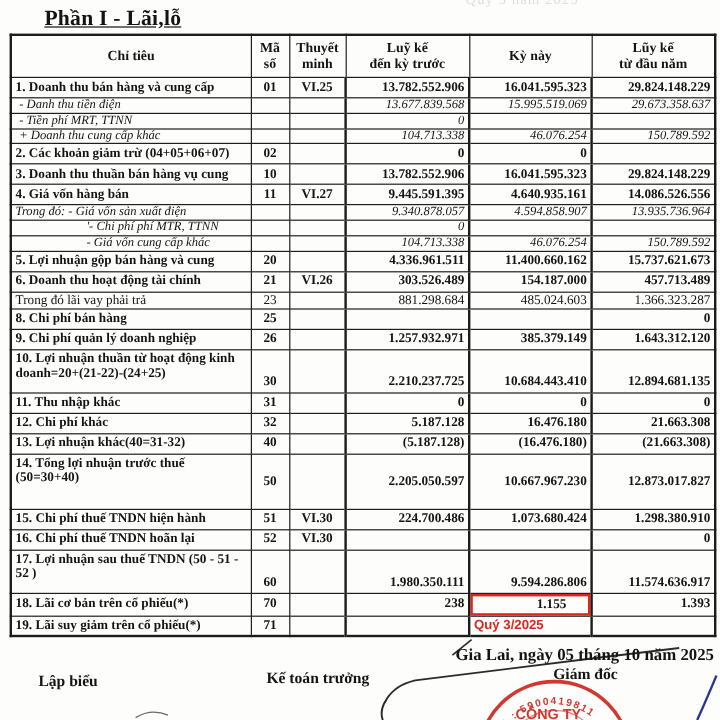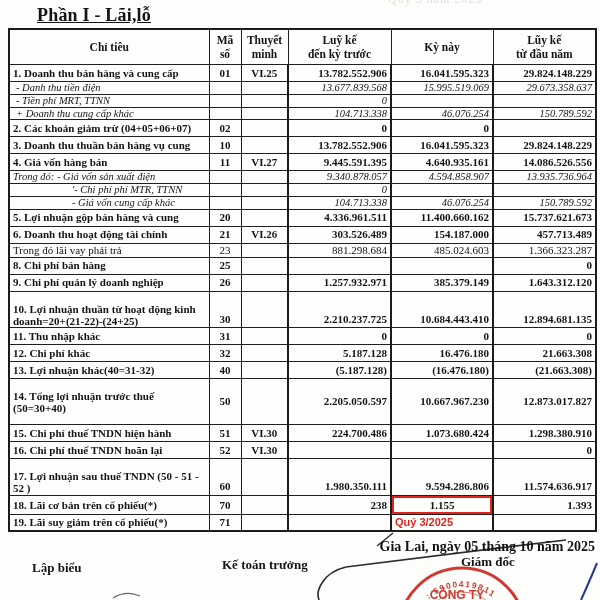--- a/index.html
+++ b/index.html
@@ -30,29 +30,29 @@
   .c-prev,.c-cur,.c-ytd{text-align:right}
   .c-prev,.c-cur,.c-ytd{border-left:2px solid #1c1c1c}
   tr.r-item{height:17px}
   tr.r-item td{font-weight:bold}
   tr.r-sub{height:12px}
   tr.r-sub td{font-weight:normal;font-style:italic;font-size:10.5px}
   tr.r-note{height:14px}
   tr.r-note td{font-weight:normal}
   tr.r-l2{height:36px}
   tr.r-l3{height:46px}
-  tr.r-l2 .c-label,tr.r-l3 .c-label{white-space:normal;vertical-align:top;padding-top:11px}
+  tr.r-l2 .c-label,tr.r-l3 .c-label{white-space:normal;vertical-align:top;padding-top:1px}
   tr.r-l2 td:not(.c-label){vertical-align:bottom;padding-bottom:2px}
   tr.r-l3 td:not(.c-label){vertical-align:middle}
   .ind1{padding-left:6px}
   .ind2{padding-left:62px}
   td.hl{padding:0}
   .redbox{
     border:3px solid #e0251d;margin:-1px -1px;padding:0 18px;
-    text-align:center;font-weight:bold;line-height:14px;
+    text-align:right;font-weight:bold;line-height:14px;
   }
   td.cnote{text-align:left}
   .curnote{
     color:#e0251d;font-family:"Liberation Sans", sans-serif;
     font-size:11px;font-weight:bold;font-style:normal;
   }
   .dateline{
     position:absolute;right:5px;top:539px;font-size:14px;font-weight:bold;z-index:3;
   }
   .sig{position:absolute;font-size:13px;font-weight:bold;z-index:3}

